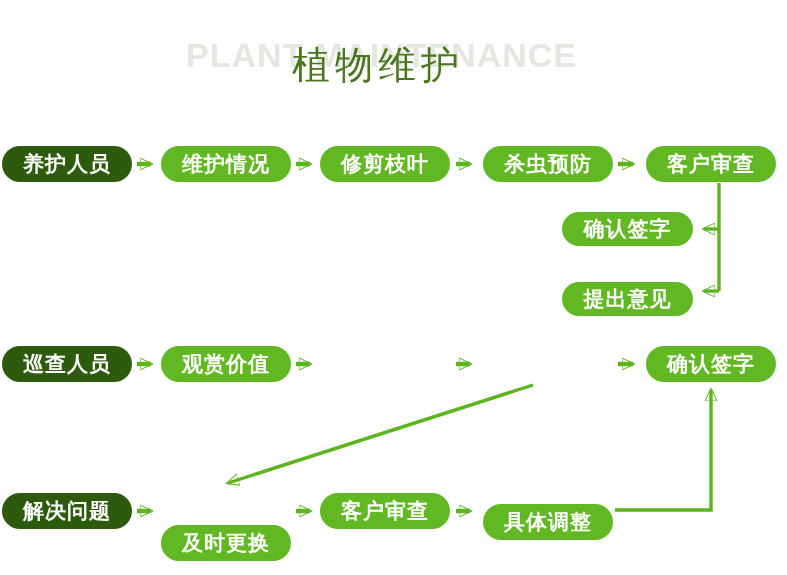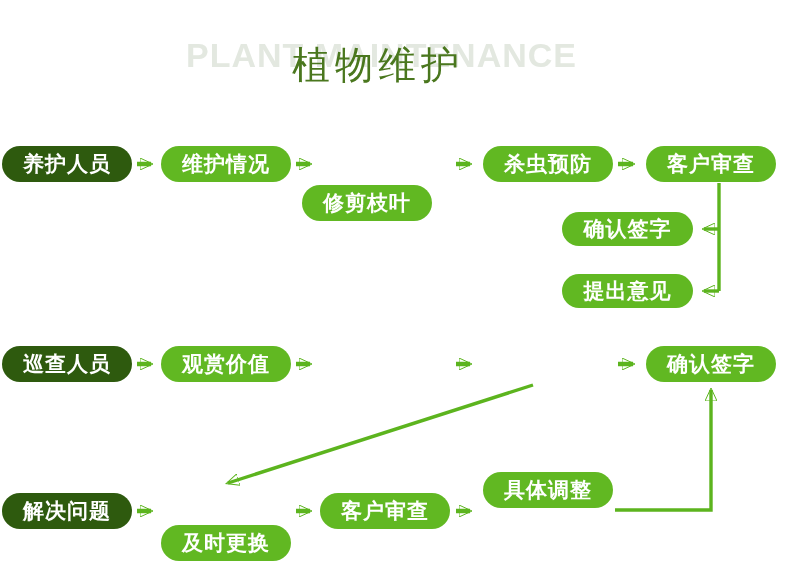--- a/index.html
+++ b/index.html
@@ -83,29 +83,29 @@
       <line class="thin" x1="533" y1="385" x2="228" y2="483" marker-end="url(#ah)"></line>
     </g>
 
     <g>
       <path class="thin" d="M615,510 H711 V390" marker-end="url(#ah)"></path>
     </g>
   </svg>
 
   <div class="pill dark" style="left:2px;  top:146px;font-family:Liberation Serif, serif;">养护人员</div>
   <div class="pill light" style="left:161px;top:146px;">维护情况</div>
-  <div class="pill light" style="left:302px;top:146px;margin-top:39px;">修剪枝叶</div>
+  <div class="pill light" style="left:320px;top:146px;">修剪枝叶</div>
   <div class="pill light" style="left:483px;top:146px;">杀虫预防</div>
   <div class="pill light" style="left:646px;top:146px;">客户审查</div>
 
   <div class="pill light small" style="left:562px;top:212px;">确认签字</div>
-  <div class="pill light small" style="left:562px;top:274px;">提出意见</div>
+  <div class="pill light small" style="left:562px;top:282px;">提出意见</div>
 
   <div class="pill dark" style="left:2px;  top:346px;">巡查人员</div>
   <div class="pill light" style="left:161px;top:346px;">观赏价值</div>
   <div class="pill light" style="left:646px;top:346px;">确认签字</div>
 
   <div class="pill dark" style="left:2px;  top:493px;">解决问题</div>
   <div class="pill light" style="left:161px;top:493px;margin-top:32px;">及时更换</div>
   <div class="pill light" style="left:320px;top:493px;">客户审查</div>
-  <div class="pill light" style="left:483px;top:472px;">具体调整</div>
+  <div class="pill light" style="left:483px;top:504px;">具体调整</div>
 
 </div>
 
 </body></html>

